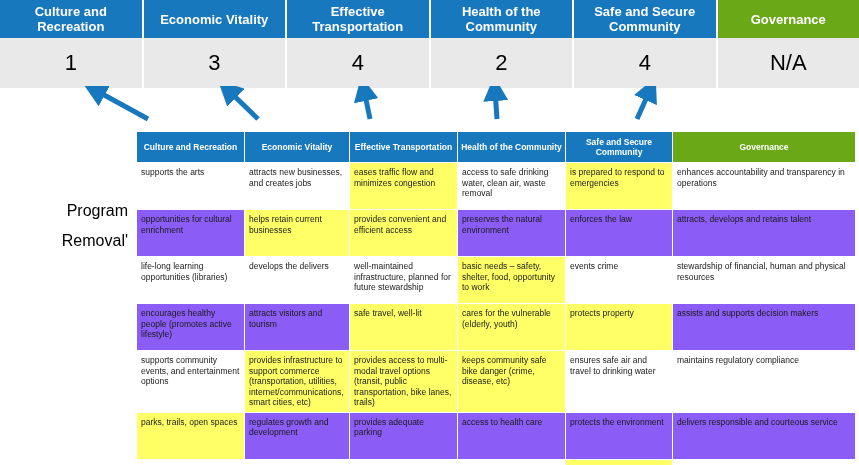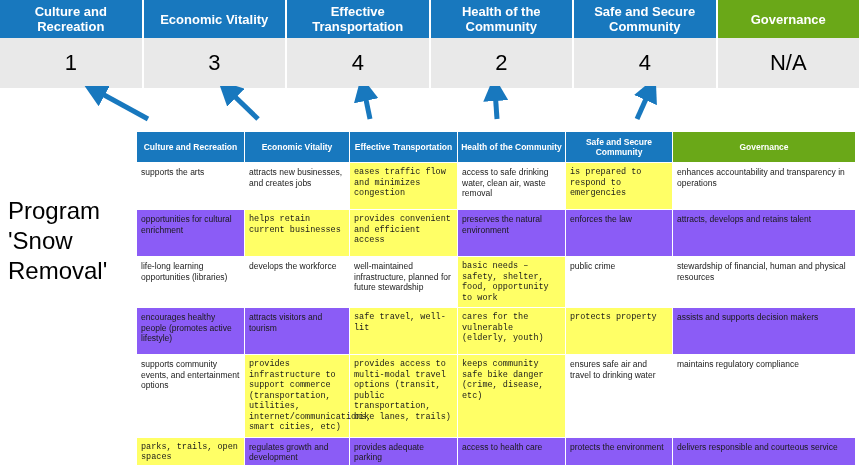--- a/index.html
+++ b/index.html
@@ -74,23 +74,24 @@
     height: 50px;
     pointer-events: none;
   }
 
   
   #caption {
     position: absolute;
     left: 8px;
     top: 196px;
     width: 120px;
-    font-size: 24px;
+    font-size: 16px;
     line-height: 30px;
     color: #000000;
+    text-align: right;
   }
 
   
   #matrix-wrap {
     position: absolute;
     left: 136px;
     top: 131px;
     width: 719px;
   }
   table.matrix {
@@ -123,21 +124,21 @@
     font-size: 8.5px;
     line-height: 10.5px;
     color: #1a1a1a;
     padding: 4px 4px;
     vertical-align: top;
     border: 1px solid #ffffff;
     background: #ffffff;
     height: 38px;
   }
   table.matrix tr.shade td { background: #8b5cf6; }
-  table.matrix td.hl { background: #ffff66 !important; font-family: Liberation Mono, monospace; }
+  table.matrix td.hl { background: #ffff66 !important; }
   table.matrix td.empty { background: #ffffff !important; border-color: #ffffff; }
 </style>
 </head>
 <body>
 
 <div id="top-band">
   <div id="top-header-row">
     <div class="top-header-cell blue">
         <span>Culture and Recreation</span>
       </div>
@@ -175,21 +176,20 @@
   </defs>
   <line x1="148" y1="33" x2="95" y2="4" stroke="#1878be" stroke-width="5" marker-end="url(#ah)"></line>
   <line x1="258" y1="33" x2="228" y2="4" stroke="#1878be" stroke-width="5" marker-end="url(#ah)"></line>
   <line x1="370" y1="33" x2="364" y2="4" stroke="#1878be" stroke-width="5" marker-end="url(#ah)"></line>
   <line x1="497" y1="33" x2="495" y2="4" stroke="#1878be" stroke-width="5" marker-end="url(#ah)"></line>
   <line x1="637" y1="33" x2="650" y2="4" stroke="#1878be" stroke-width="5" marker-end="url(#ah)"></line>
 </svg>
 
 <div id="caption">
   <div>Program</div>
-  <div>'Snow</div>
   <div>Removal'</div>
 </div>
 
 <div id="matrix-wrap">
   <table class="matrix">
     <colgroup>
       <col class="c0">
         <col class="c1">
         <col class="c2">
         <col class="c3">
@@ -218,24 +218,24 @@
         <tr class="shade">
           <td>opportunities for cultural enrichment</td>
           <td class="hl">helps retain current businesses</td>
           <td class="hl">provides convenient and efficient access</td>
           <td>preserves the natural environment</td>
           <td>enforces the law</td>
           <td>attracts, develops and retains talent</td>
         </tr>
         <tr>
           <td>life-long learning opportunities (libraries)</td>
-          <td>develops the workforce</td>
+          <td>develops the delivers</td>
           <td>well-maintained infrastructure, planned for future stewardship</td>
           <td class="hl">basic needs – safety, shelter, food, opportunity to work</td>
-          <td>public crime</td>
+          <td>events crime</td>
           <td>stewardship of financial, human and physical resources</td>
         </tr>
         <tr class="shade">
           <td>encourages healthy people (promotes active lifestyle)</td>
           <td>attracts visitors and tourism</td>
           <td class="hl">safe travel, well-lit</td>
           <td class="hl">cares for the vulnerable (elderly, youth)</td>
           <td class="hl">protects property</td>
           <td>assists and supports decision makers</td>
         </tr>

